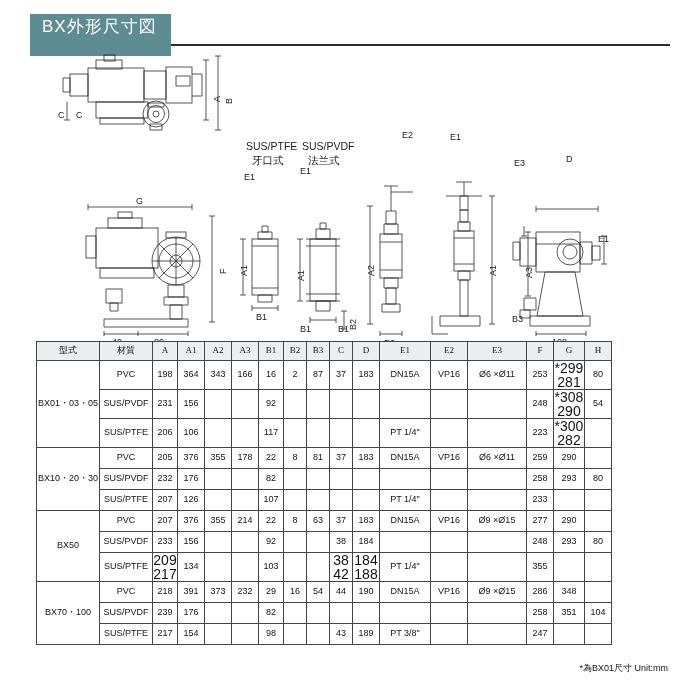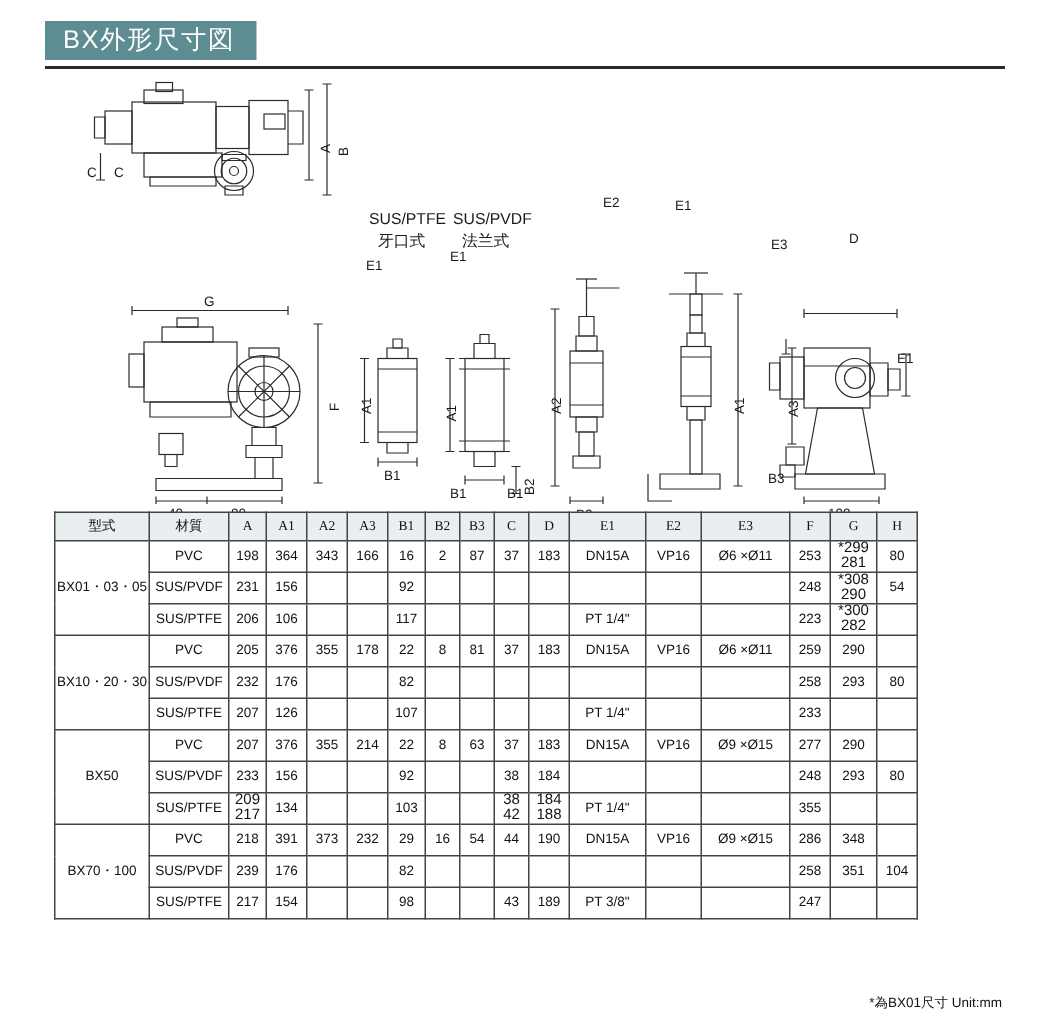--- a/index.html
+++ b/index.html
@@ -27,21 +27,21 @@
   }
   .title-block {
     position: absolute;
     left: 0;
     top: 0;
     height: 26px;
     background: #5e8c93;
     color: #ffffff;
     font-size: 17px;
     line-height: 26px;
-    padding: 0 14px 0 12px;
+    padding: 0 14px 16px 12px;
     letter-spacing: 1px;
     white-space: nowrap;
   }
 
   
   .drawing {
     position: absolute;
     left: 0;
     top: 46px;
     width: 700px;
@@ -102,21 +102,21 @@
   .c-b3 { width: 22px; }
   .c-c { width: 22px; }
   .c-d { width: 26px; }
   .c-e1 { width: 50px; }
   .c-e2 { width: 36px; }
   .c-e3 { width: 58px; }
   .c-f { width: 26px; }
   .c-g { width: 30px; }
   .c-h { width: 26px; }
 
-  .stack { line-height: 1.0; font-size: 10px; }
+  .stack { line-height: 1.0; font-size: 14px; }
 
   .footnote {
     position: absolute;
     right: 32px;
     top: 662px;
     font-size: 9px;
     color: #111;
     white-space: nowrap;
   }
 </style>

